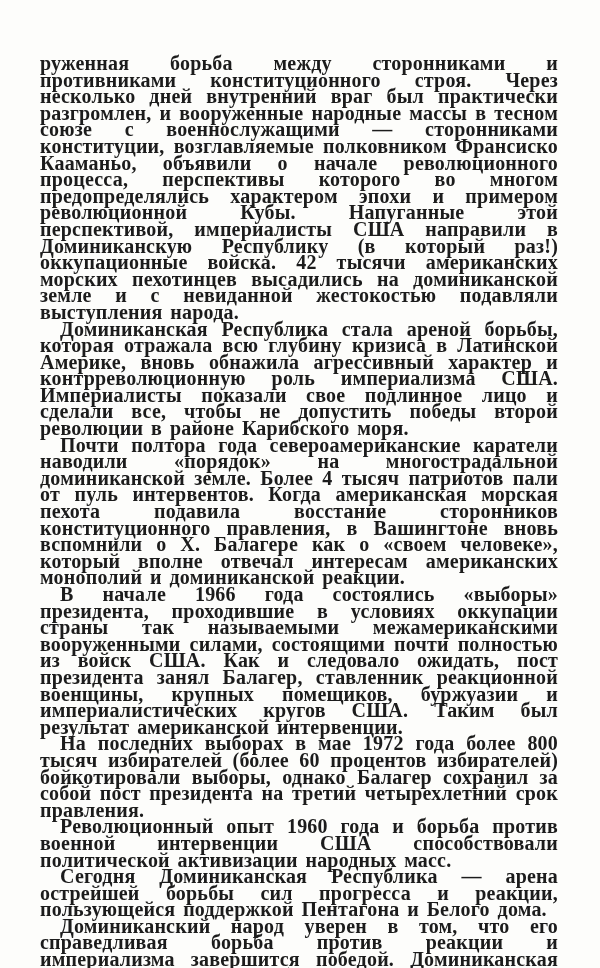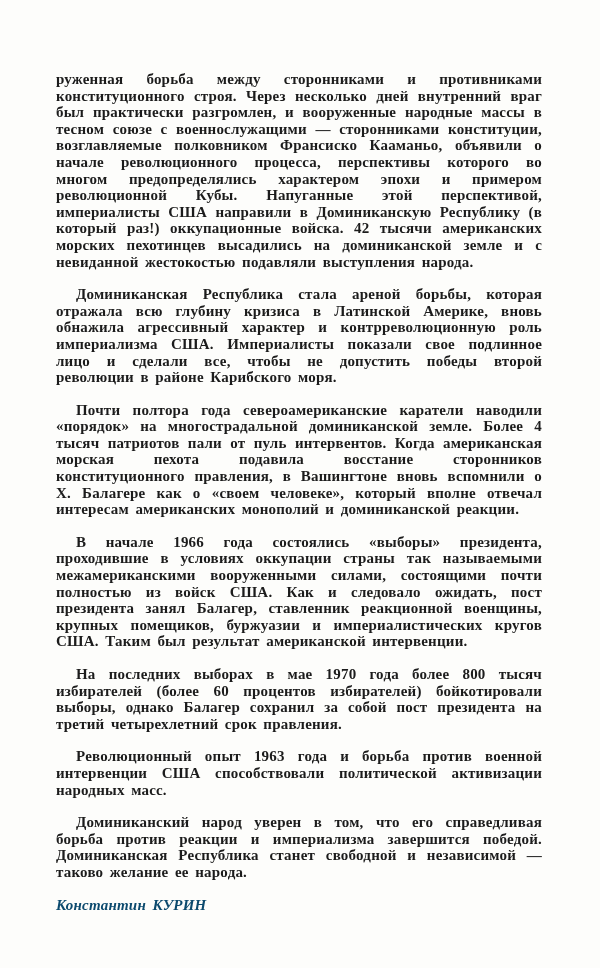--- a/index.html
+++ b/index.html
@@ -9,22 +9,22 @@
     height: 968px;
     background: #fdfdfb;
     box-sizing: border-box;
     padding: 55px 42px 0 40px;
     font-family: "Liberation Serif", "DejaVu Serif", serif;
     font-weight: bold;
     color: #1c1c1c;
     overflow: hidden;
   }
   .page p {
-    margin: 16px;
-    font-size: 15px;
+    margin: 0;
+    font-size: 20px;
     line-height: 16.6px;
     text-align: justify;
     letter-spacing: 0.2px;
     word-spacing: 2.6px;
   }
   .page p.indent { text-indent: 20px; }
   .signature {
     margin-top: 9px;
     text-align: right;
     font-style: italic;
@@ -37,17 +37,18 @@
   }
 </style>
 </head>
 <body>
 
 <div class="page">
   <p>руженная борьба между сторонниками и противниками конституционного строя. Через несколько дней внутренний враг был практически разгромлен, и вооруженные народные массы в тесном союзе с военнослужащими — сторонниками конституции, возглавляемые полковником Франсиско Кааманьо, объявили о начале революционного процесса, перспективы которого во многом предопределялись характером эпохи и примером революционной Кубы. Напуганные этой перспективой, империалисты США направили в Доминиканскую Республику (в который раз!) оккупационные войска. 42 тысячи американских морских пехотинцев высадились на доминиканской земле и с невиданной жестокостью подавляли выступления народа.</p>
   <p class="indent">Доминиканская Республика стала ареной борьбы, которая отражала всю глубину кризиса в Латинской Америке, вновь обнажила агрессивный характер и контрреволюционную роль империализма США. Империалисты показали свое подлинное лицо и сделали все, чтобы не допустить победы второй революции в районе Карибского моря.</p>
   <p class="indent">Почти полтора года североамериканские каратели наводили «порядок» на многострадальной доминиканской земле. Более 4 тысяч патриотов пали от пуль интервентов. Когда американская морская пехота подавила восстание сторонников конституционного правления, в Вашингтоне вновь вспомнили о Х. Балагере как о «своем человеке», который вполне отвечал интересам американских монополий и доминиканской реакции.</p>
   <p class="indent">В начале 1966 года состоялись «выборы» президента, проходившие в условиях оккупации страны так называемыми межамериканскими вооруженными силами, состоящими почти полностью из войск США. Как и следовало ожидать, пост президента занял Балагер, ставленник реакционной военщины, крупных помещиков, буржуазии и империалистических кругов США. Таким был результат американской интервенции.</p>
-  <p class="indent">На последних выборах в мае 1970 года более 800 тысяч избирателей (более 60 процентов избирателей) бойкотировали выборы, однако Балагер сохранил за собой пост президента на третий четырехлетний срок правления.</p>
-  <p class="indent">Революционный опыт 1963 года и борьба против военной интервенции США способствовали политической активизации народных масс.</p>
+  <p class="indent">На последних выборах в мае 1972 года более 800 тысяч избирателей (более 60 процентов избирателей) бойкотировали выборы, однако Балагер сохранил за собой пост президента на третий четырехлетний срок правления.</p>
+  <p class="indent">Революционный опыт 1960 года и борьба против военной интервенции США способствовали политической активизации народных масс.</p>
+  <p class="indent">Сегодня Доминиканская Республика — арена острейшей борьбы сил прогресса и реакции, пользующейся поддержкой Пентагона и Белого дома.</p>
   <p class="indent">Доминиканский народ уверен в том, что его справедливая борьба против реакции и империализма завершится победой. Доминиканская Республика станет свободной и независимой — таково желание ее народа.</p>
   <p class="signature">Константин КУРИН</p>
 </div>
 
 </body></html>

